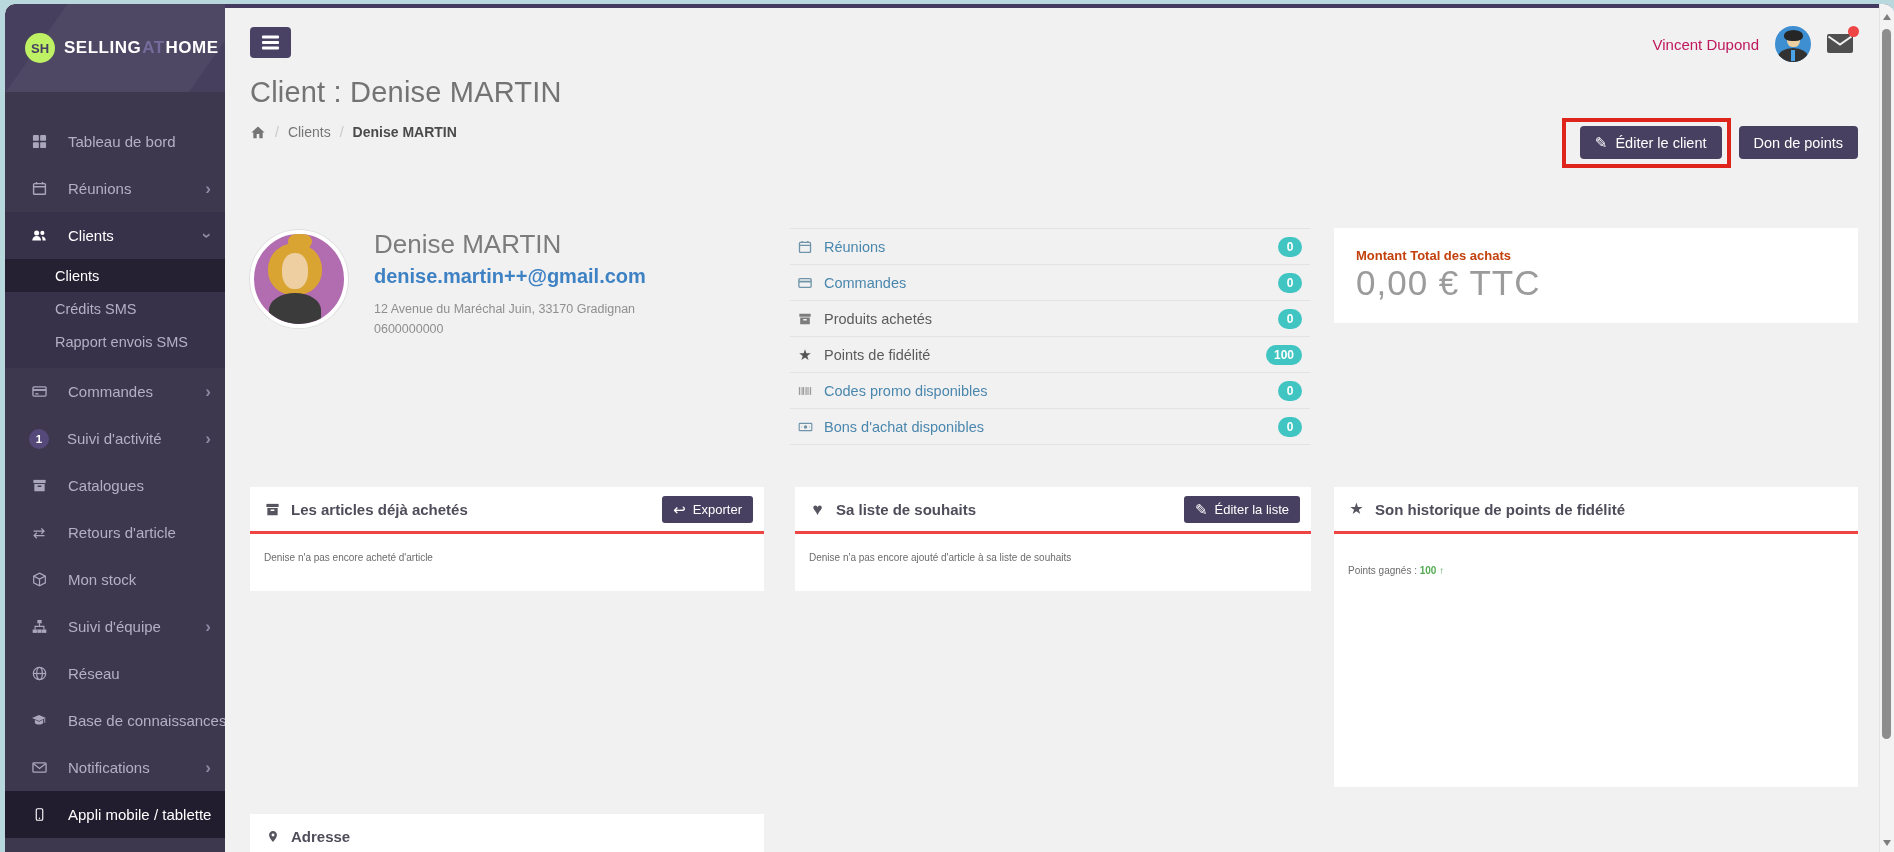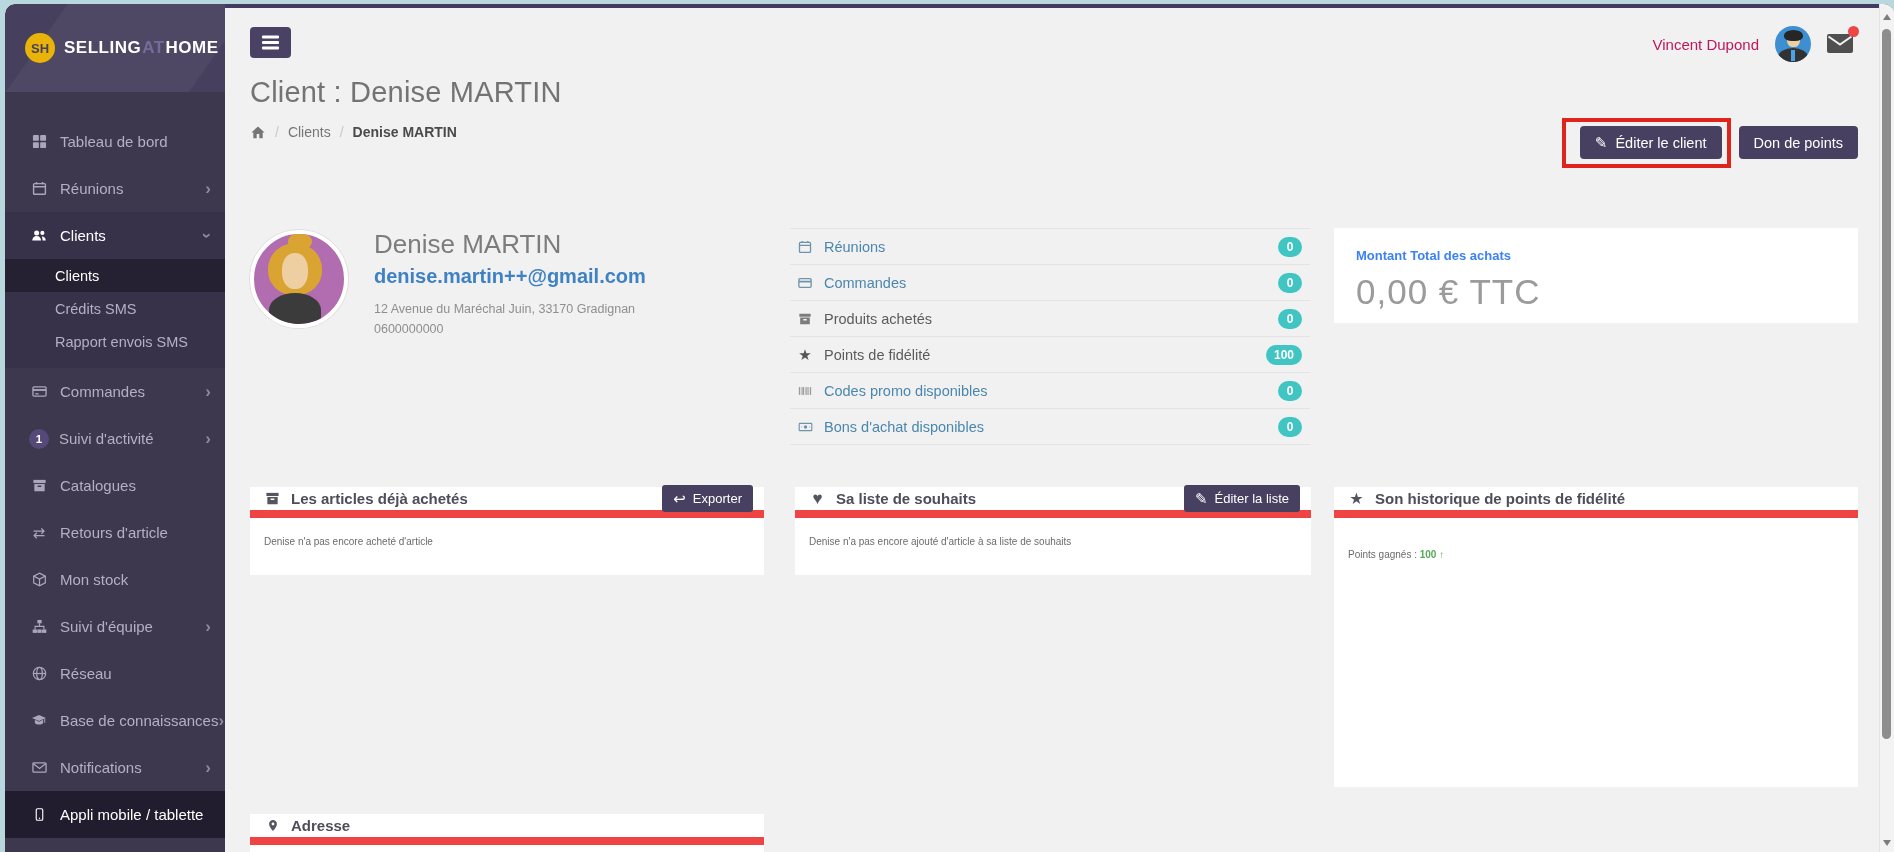--- a/index.html
+++ b/index.html
@@ -10,27 +10,27 @@
   }
   .app{position:absolute;left:5px;top:4px;width:1889px;height:848px;background:#f2f1f2;
        border-radius:10px 10px 0 0;overflow:hidden;}
   
   .sidebar{position:absolute;left:0;top:0;bottom:0;width:220px;background:#3d384e;
            border-top-left-radius:10px;z-index:3;overflow:hidden;}
   .logo{height:88px;background:#463f5d;display:flex;align-items:center;padding-left:20px;
         position:relative;overflow:hidden;border-top-left-radius:10px;}
   .logo::after{content:"";position:absolute;left:30px;top:-60px;width:150px;height:260px;
         background:rgba(255,255,255,.05);transform:rotate(35deg);}
-  .logo-mark{width:30px;height:30px;border-radius:50%;background:#eab308;color:#474060;
+  .logo-mark{width:30px;height:30px;border-radius:50%;background:#bef264;color:#474060;
         font-weight:bold;font-size:13px;display:flex;align-items:center;justify-content:center;
         margin-right:9px;position:relative;z-index:1;}
   .logo-text{font-size:17px;font-weight:bold;color:#fff;letter-spacing:.5px;position:relative;z-index:1;}
   .logo-text .at{color:#756c9b;margin:0 1px;}
   .menu{padding-top:26px;}
-  .item{height:47px;display:flex;align-items:center;padding:0 14px 0 25px;color:#b4b0c3;font-size:15px;}
+  .item{height:47px;display:flex;align-items:center;padding:0 14px 0 25px;color:#b4b0c3;font-size:15px;gap:8px;}
   .item .ic{width:18px;height:16px;margin-right:12px;flex:none;display:flex;align-items:center;justify-content:center;color:#aaa6bc;}
   .item .lbl{flex:1;white-space:nowrap;}
   .chev{color:#8d88a4;font-size:17px;line-height:1;font-weight:bold;}
   .chev.down{transform:rotate(90deg);}
   .group{background:#37324a;padding-bottom:10px;}
   .group > .item{color:#fff;}
   .group > .item .ic{color:#fff;}
   .sub-item{height:33px;display:flex;align-items:center;padding-left:50px;color:#b4b0c3;font-size:14.5px;}
   .sub-item.active{background:#252132;color:#fff;}
   .item.highlighted{background:#211d2e;color:#fff;}
@@ -82,26 +82,26 @@
   .stats{width:520px;flex:none;list-style:none;margin:0 0 0 0;padding:0;}
   .stat{height:35px;display:flex;align-items:center;border-bottom:1px solid #e3e2e4;padding:0 8px 0 6px;}
   .stat:first-child{border-top:1px solid #e3e2e4;}
   .stat .ic{width:18px;margin-right:10px;display:flex;align-items:center;justify-content:center;color:#7c7c7c;}
   .stat .lbl{font-size:14.5px;flex:1;color:#5b5b5b;}
   .stat.link .lbl{color:#4a87ad;}
   .stat.link .ic{color:#6e94a9;}
   .badge{background:#41c5c2;color:#fff;font-size:12px;font-weight:bold;border-radius:11px;
        padding:3px 8px;min-width:8px;text-align:center;}
   .total-card{margin-left:24px;width:524px;flex:none;background:#fff;height:95px;box-sizing:border-box;padding:20px 22px;}
-  .total-label{font-size:13px;font-weight:bold;color:#3b82f6;}
-  .total-value{font-size:35px;color:#9b9b9b;margin-top:9px;letter-spacing:1px;}
+  .total-label{font-size:13px;font-weight:bold;color:#c2410c;}
+  .total-value{font-size:35px;color:#9b9b9b;letter-spacing:1px;}
   
   .row2{display:flex;margin-top:42px;align-items:flex-start;}
   .card{background:#fff;}
-  .card-head{display:flex;align-items:center;height:31px;padding:0 11px 0 14px;border-bottom:8px solid #ef4444;box-sizing:border-box;}
+  .card-head{display:flex;align-items:center;height:47px;padding:0 11px 0 14px;border-bottom:3px solid #ef4444;box-sizing:border-box;}
   .card-head .ic{width:17px;display:flex;align-items:center;justify-content:center;color:#55545f;}
   .card-title{font-size:15px;font-weight:bold;color:#4e4d5a;margin-left:10px;flex:1;}
   .btn-sm{background:#474060;color:#fff;border:none;border-radius:3px;font-size:13px;padding:0 11px;height:27px;
        display:flex;align-items:center;gap:7px;font-family:inherit;cursor:pointer;white-space:nowrap;}
   .card-body{padding:18px 14px 28px;font-size:10px;color:#6b6b6b;}
   .card1{width:514px;}
   .card2{width:516px;margin-left:31px;}
   .card3{width:524px;margin-left:23px;min-height:300px;box-sizing:border-box;}
   .bonus-name{font-weight:bold;color:#4c4c4c;}
   .bonus-date{color:#5d5d5d;}

